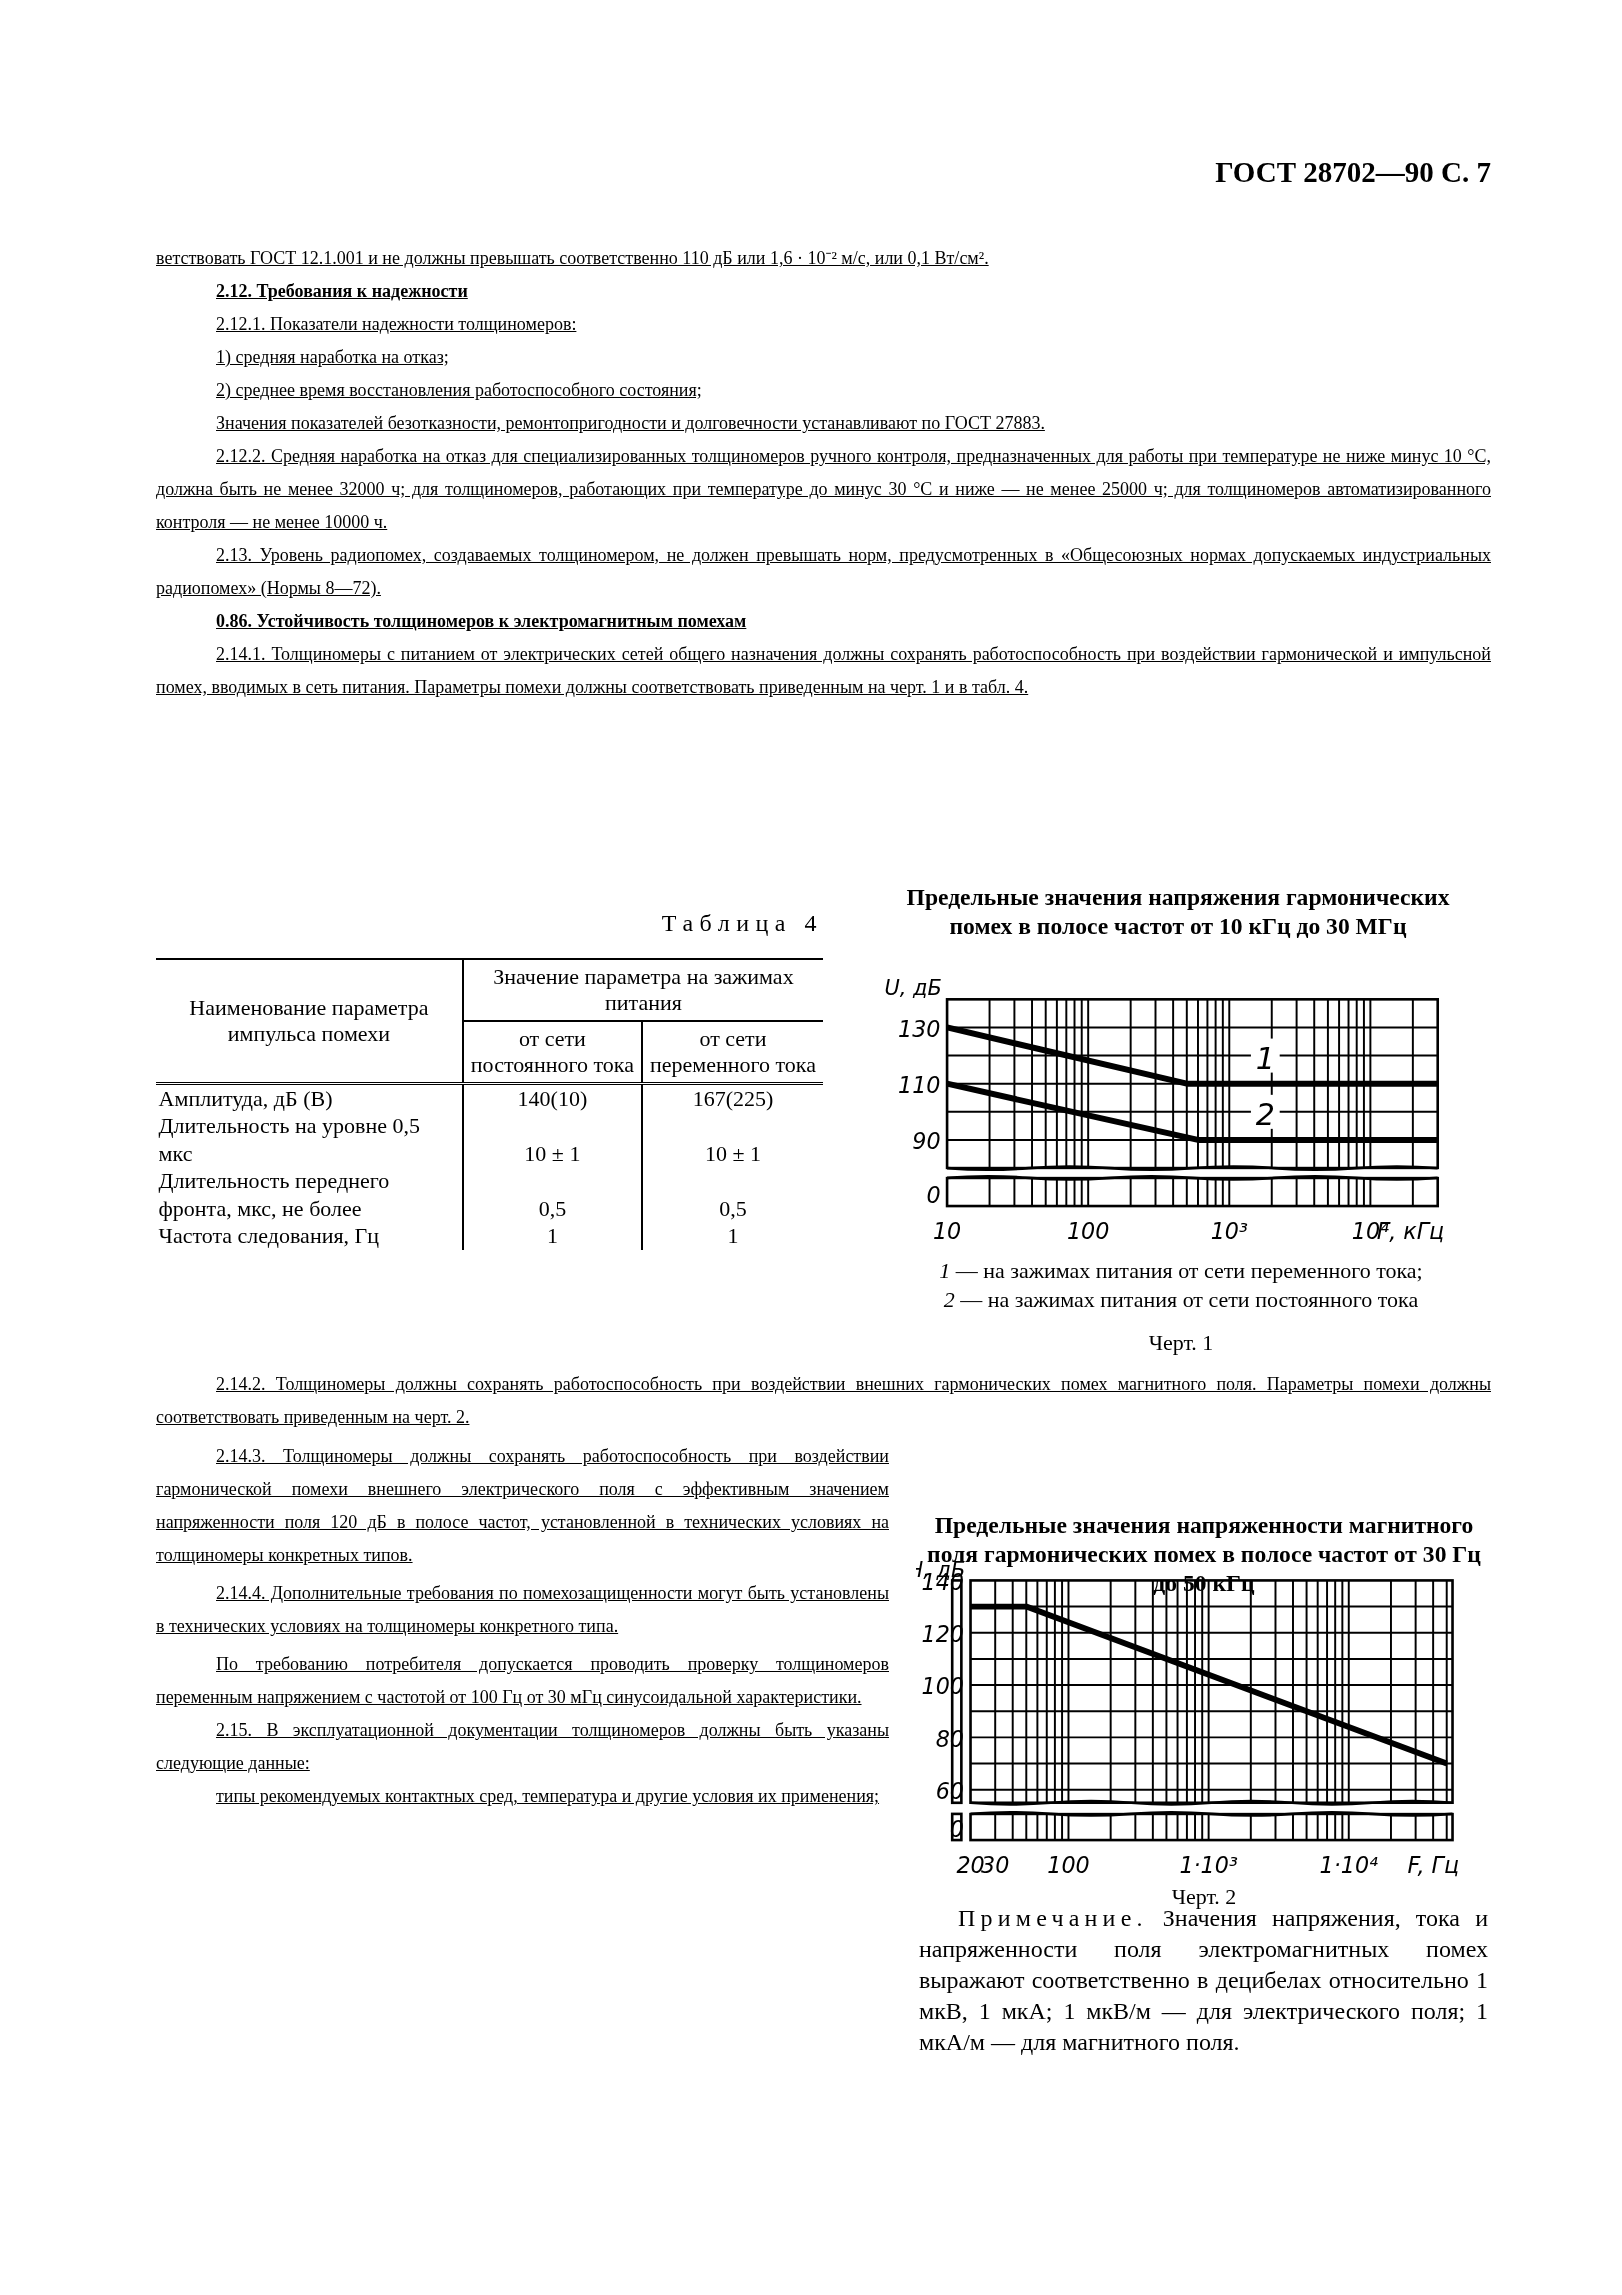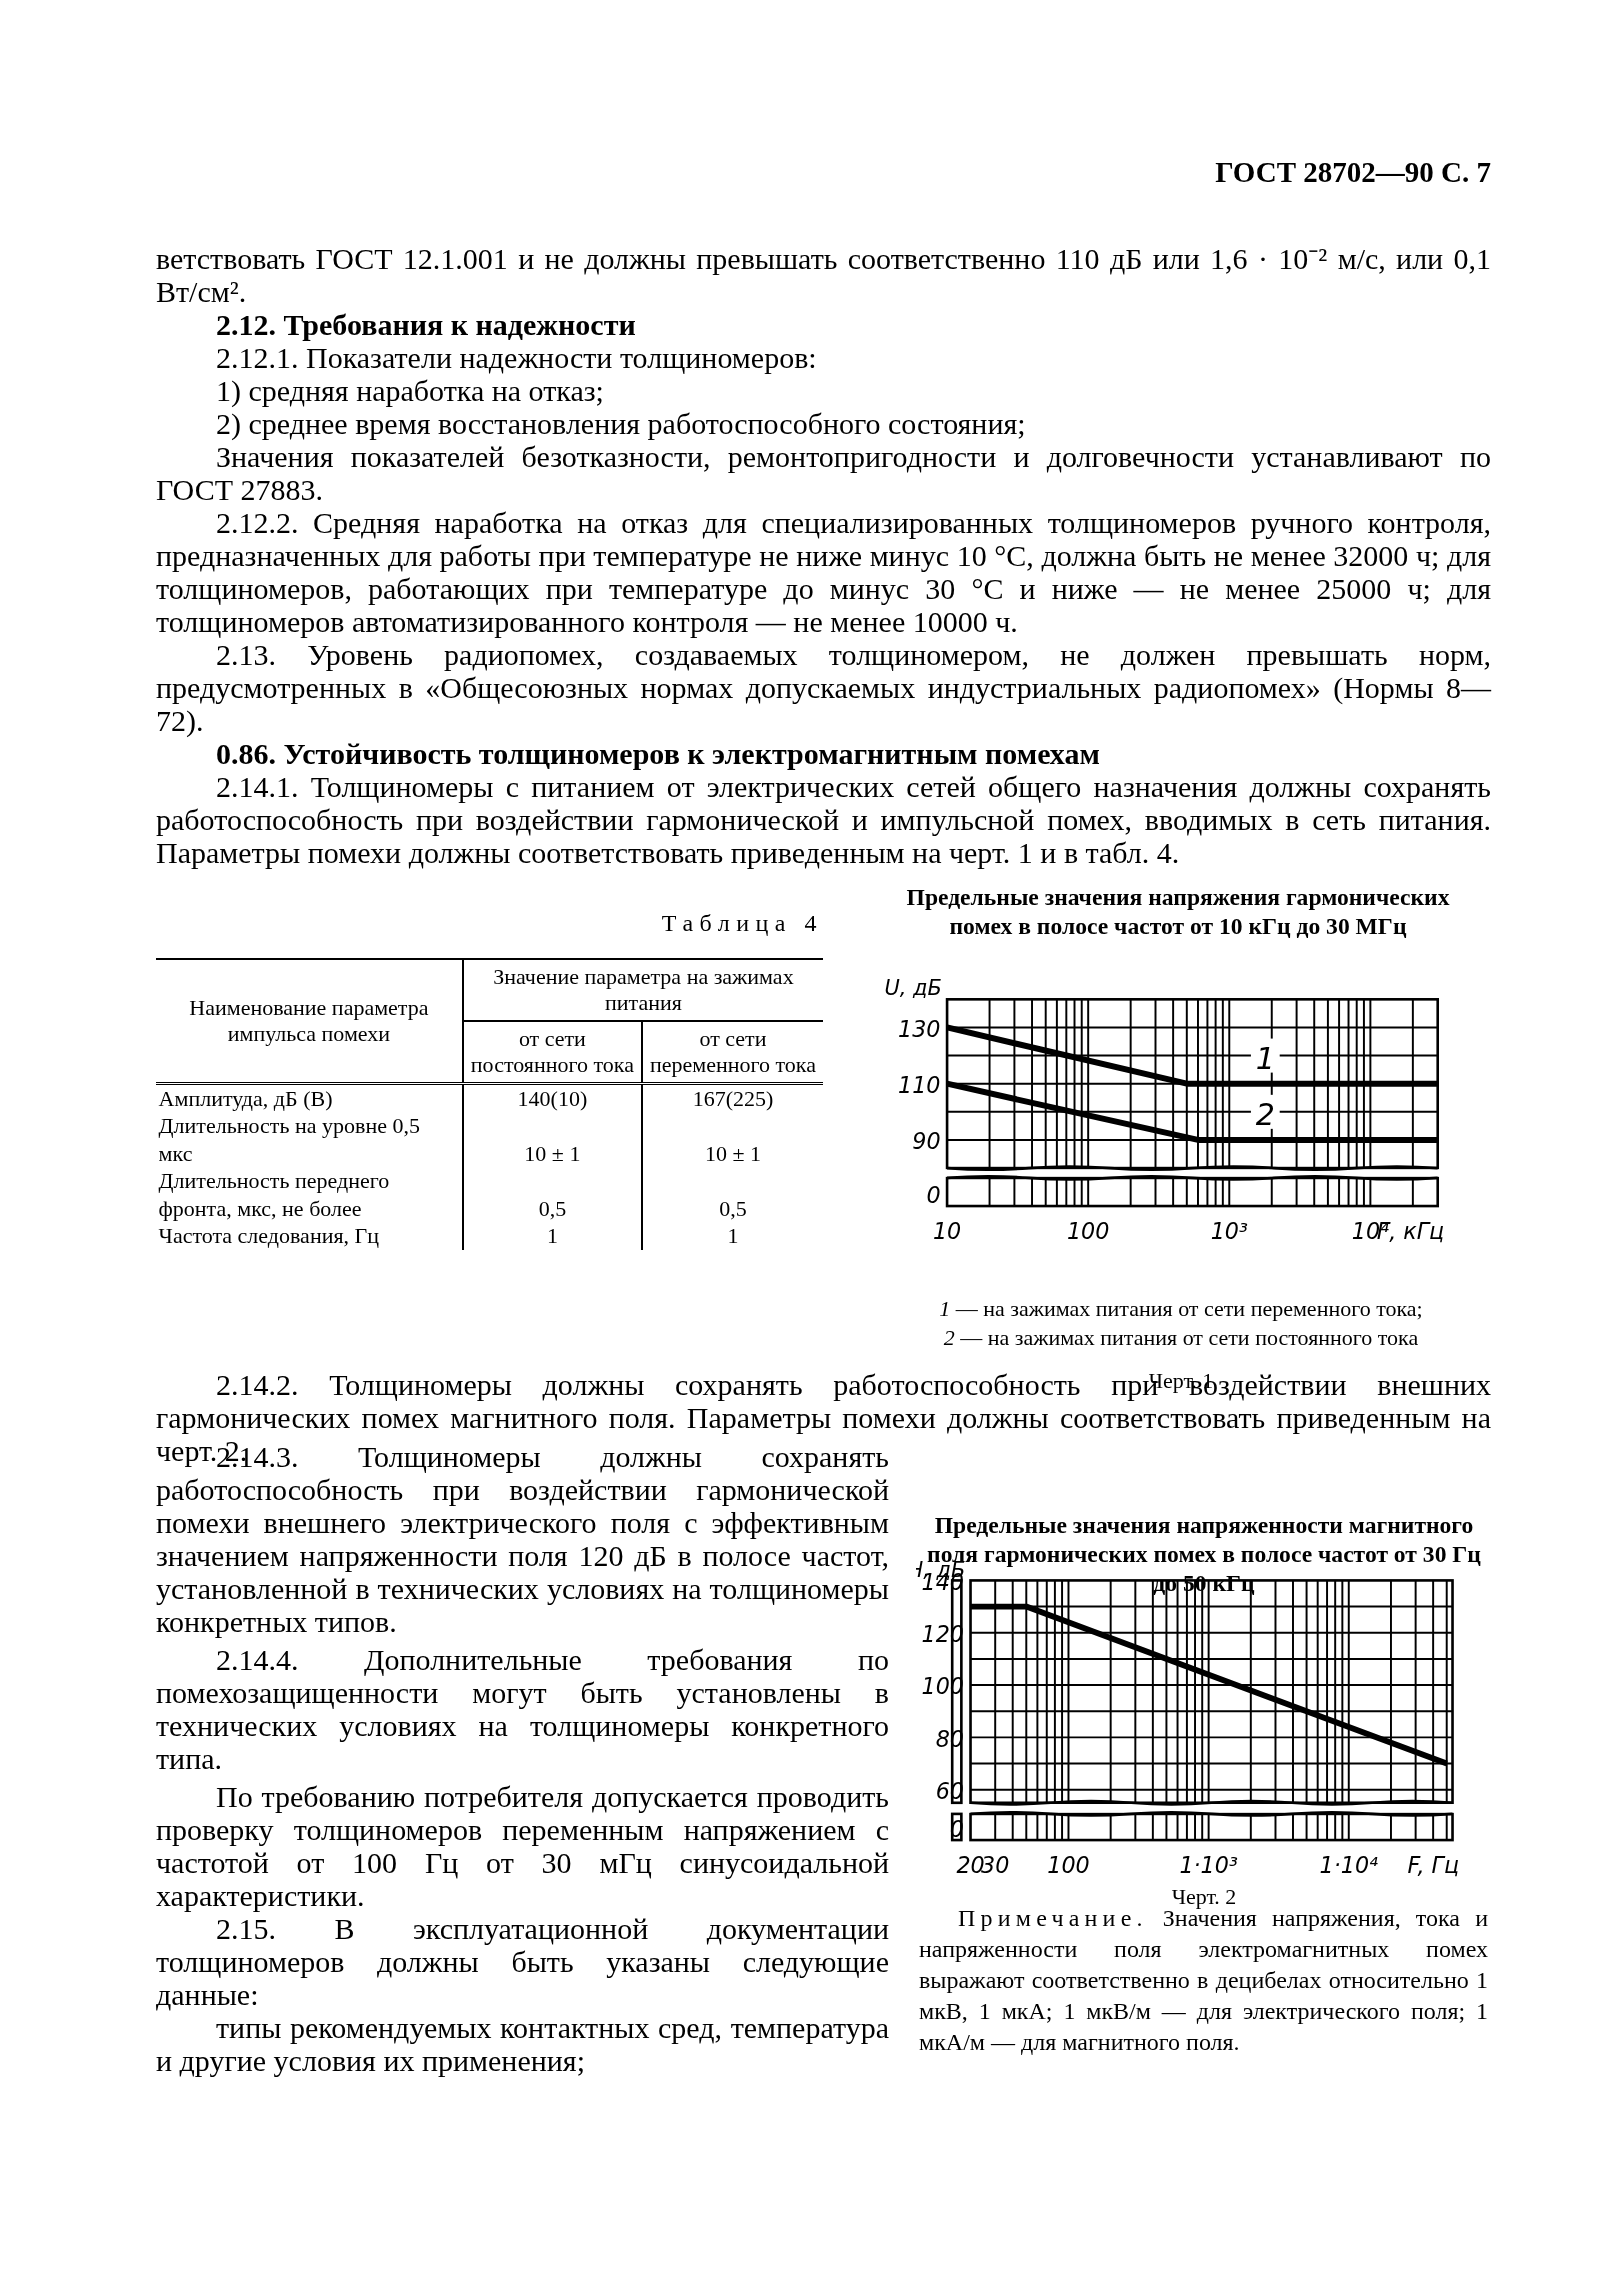--- a/index.html
+++ b/index.html
@@ -1,19 +1,19 @@
 <!DOCTYPE html>
 <html style="font-size:10.5px"><head>
 <meta charset="utf-8">
 <style>
   html, body { margin: 0; padding: 0; background: #ffffff; }
   body { width: 1622px; height: 2295px; position: relative; overflow: hidden;
          font-family: "Liberation Serif", serif; color: #000; }
   .page-header { position: absolute; top: 156px; right: 131px; font-weight: bold; font-size: 29px; }
-  .text { position: absolute; font-size: 30px; line-height: 33px; text-align: justify; }
+  .text { position: absolute; font-size: 18px; line-height: 33px; text-align: justify; text-decoration: underline; }
   .text p { margin: 0; }
   .ind { text-indent: 60px; }
   .bold { font-weight: bold; }
   #body-top { left: 156px; top: 242px; width: 1335px; }
   .table-block { position: absolute; left: 156px; top: 910px; width: 667px; font-size: 22px; }
   .table-caption { text-align: right; letter-spacing: 6.5px; font-size: 24px; margin-bottom: 21px; }
   table.t4 { border-collapse: collapse; width: 100%; }
   table.t4 th { font-weight: normal; text-align: center; line-height: 26px; padding: 3.9px 2.6px; }
   table.t4 td { line-height: 27.5px; vertical-align: bottom; padding: 0 2.6px; }
   .hdr-top { border-top: 2.6px solid #000; }
@@ -164,21 +164,21 @@
     <text x="342.69567037157225" y="403" text-anchor="middle" font-size="34">100</text>
     <text x="558.3913407431445" y="403" text-anchor="middle" font-size="34">10³</text>
     <text x="774.0870111147167" y="403" text-anchor="middle" font-size="34">10⁴</text>
     <text x="119" y="31" text-anchor="end" font-size="32">U, дБ</text>
     <text x="887" y="403" text-anchor="end" font-size="34">Г, кГц</text>
     <rect x="591.4525148588327" y="97" width="44" height="52" fill="#fff"></rect>
     <text x="613.4525148588327" y="143" text-anchor="middle" font-size="46">1</text>
     <rect x="591.4525148588327" y="183" width="44" height="52" fill="#fff"></rect>
     <text x="613.4525148588327" y="229" text-anchor="middle" font-size="46">2</text>
   </svg>
-<div class="caption" style="left:870px; top:1294px; width:622px;">
+<div class="caption" style="left:870px; top:1256px; width:622px;">
   <div><i>1</i> <span>— на зажимах питания от сети переменного тока;</span></div>
   <div><i>2</i> <span>— на зажимах питания от сети постоянного тока</span></div>
   <div style="margin-top:14.4px">Черт. 1</div>
 </div>
 
 <div class="text" style="left:156px; top:1368px; width:1335px;">
   <p class="ind">2.14.2. Толщиномеры должны сохранять работоспособность при воздействии внешних гармонических помех магнитного поля. Параметры помехи должны соответствовать приведенным на черт. 2.</p>
 </div>
 
 <div class="text" id="col-left">

